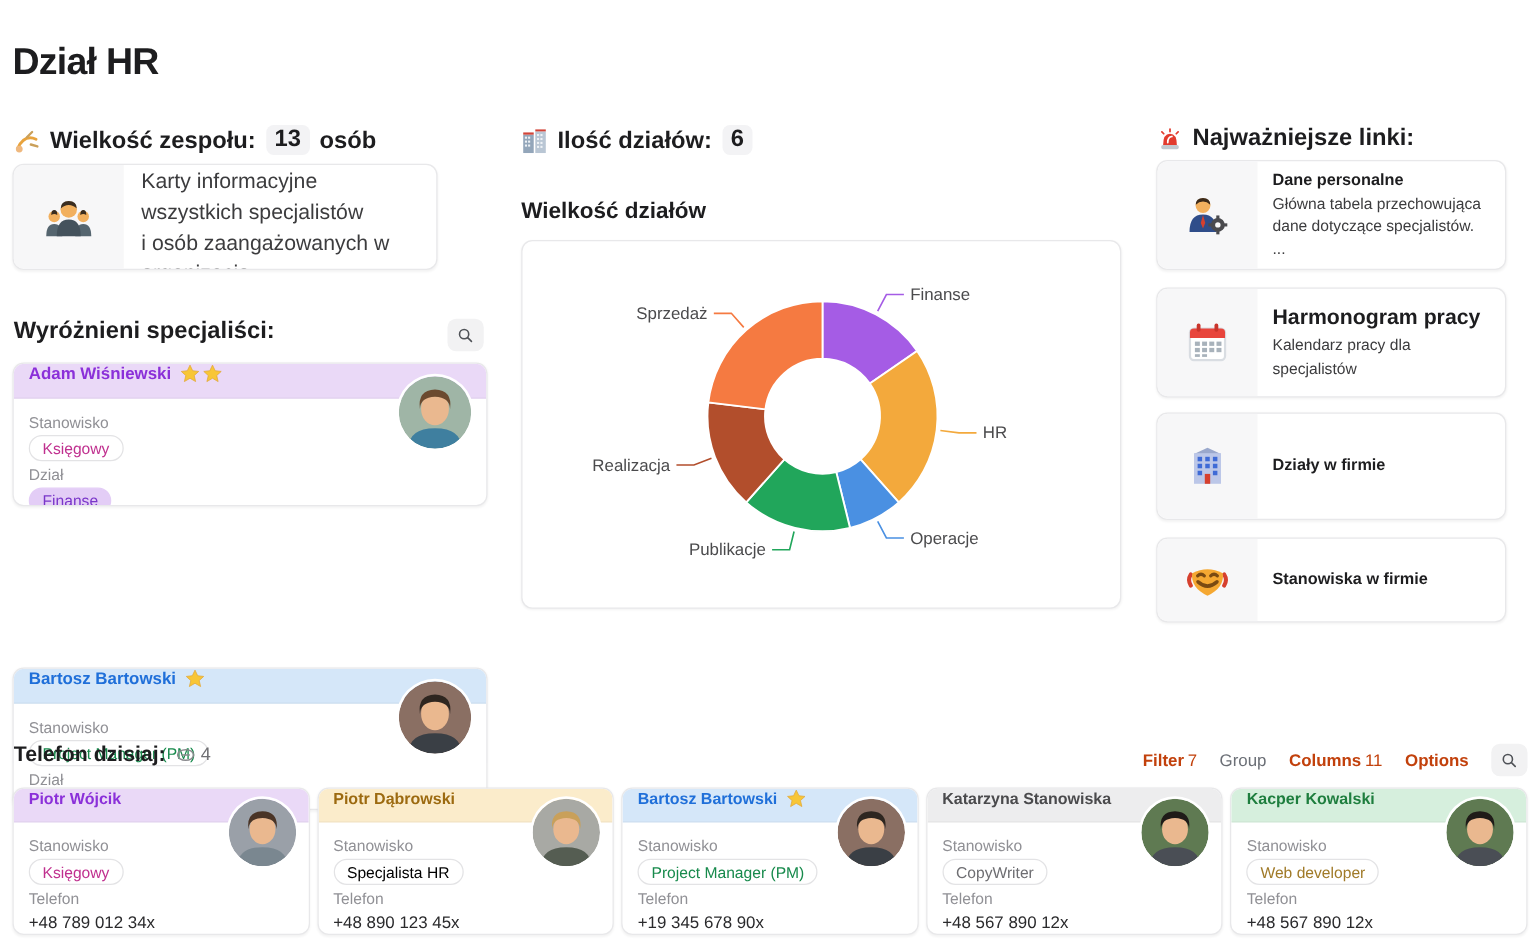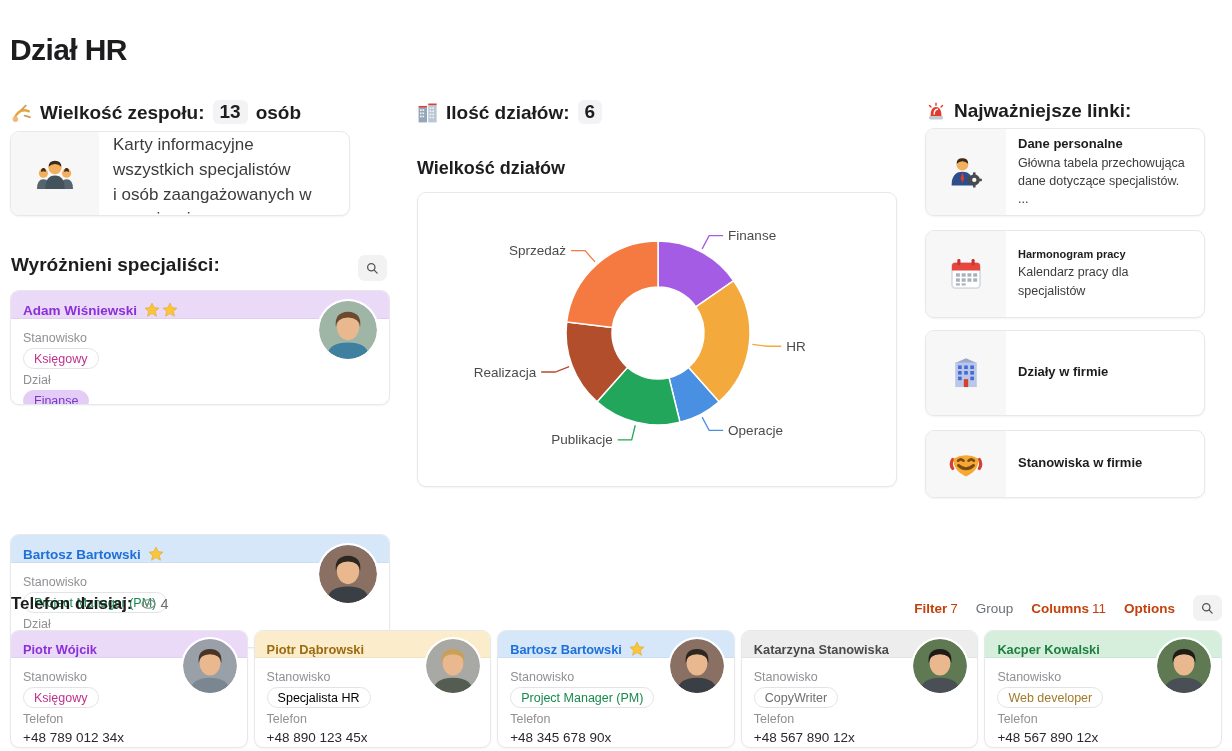--- a/index.html
+++ b/index.html
@@ -11,21 +11,21 @@
   .badge{background:#f3f3f5;border-radius:6px;padding:1px 7px;display:inline-block}
   .card{background:#fff;border:1px solid #e8e8ea;border-radius:9px;box-shadow:0 1px 2px rgba(0,0,0,.05);box-sizing:border-box}
   
   .link-card{display:flex;overflow:hidden;cursor:pointer}
   .icon-strip{background:#f7f7f8;flex:0 0 88px;display:flex;align-items:center;justify-content:center}
   .link-body{padding:13px 14px;display:flex;flex-direction:column;justify-content:center}
   .link-title{font-size:13.5px;font-weight:700;margin-bottom:3px}
   .link-desc{font-size:17px;color:#3c3c3e;line-height:1.45}
   
   .pcard{overflow:hidden;position:relative;cursor:pointer;padding:0}
-  .phead{height:27px;display:flex;align-items:flex-end;gap:5px;padding:0 12px;font-size:13.5px;font-weight:700;border-bottom:1px solid rgba(0,0,0,.04)}
+  .phead{height:27px;display:flex;align-items:flex-start;gap:5px;padding:0 12px;font-size:13.5px;font-weight:700;border-bottom:1px solid rgba(0,0,0,.04)}
   .pbody{padding:8px 12px 10px}
   .flabel{font-size:12.5px;color:#909095;margin:4px 0 3px}
   .pill{display:inline-block;font-size:12.5px;padding:2.5px 10px;border-radius:13px;background:#fff;border:1px solid #e3e3e5;white-space:nowrap}
   .pv{font-size:13.5px;color:#2a2a2c;margin-top:4px}
   .hdr-purple{background:#ead9f7;color:#8b30d9}
   .hdr-blue{background:#d5e7f9;color:#1f6fd9}
   .hdr-cream{background:#fbeccb;color:#9c6a10}
   .hdr-gray{background:#ededee;color:#4a4a4c}
   .hdr-green{background:#d6efdd;color:#1e7e3e}
   .pc-magenta{color:#c0308f}
@@ -304,21 +304,21 @@
   </div>
 </div>
 
 <div class="abs card link-card" style="left:925px;top:230px;width:280px;height:88px">
   <div class="icon-strip" style="flex-basis:80px">
     <svg width="36" height="36">
         <use href="#ic-cal"></use>
       </svg>
   </div>
   <div class="link-body" style="padding:10px 12px">
-    <div class="link-title" style="font-size:11px">Harmonogram pracy</div>
+    <div class="link-title" style="font-size:17px">Harmonogram pracy</div>
     <div class="link-desc" style="font-size:12.5px">Kalendarz pracy dla specjalistów</div>
   </div>
 </div>
 
 <div class="abs card link-card" style="left:925px;top:330px;width:280px;height:86px">
   <div class="icon-strip" style="flex-basis:80px">
     <svg width="36" height="36">
         <use href="#ic-bldg"></use>
       </svg>
   </div>
@@ -400,21 +400,21 @@
     <div class="phead present-head hdr-blue">
       <span>Bartosz Bartowski</span>
       <span class="stars"><svg width="16" height="16" style="vertical-align: -3px; margin-left: 2px;">
             <use href="#ic-star"></use>
           </svg></span>
     </div>
     <div class="pbody">
       <div class="flabel">Stanowisko</div>
       <span class="pill pc-green">Project Manager (PM)</span>
       <div class="flabel">Telefon</div>
-      <div class="pv">+48 345 678 90x</div>
+      <div class="pv">+19 345 678 90x</div>
     </div>
     <svg class="avatar small" style="right:10px;top:8px;--bg:#8a6f63;--hair:#2e2620;--shirt:#3a3f45">
         <use href="#av"></use>
       </svg>
   </div>
 
   <div class="card pcard">
     <div class="phead present-head hdr-gray">
       <span>Katarzyna Stanowiska</span>
     </div>

